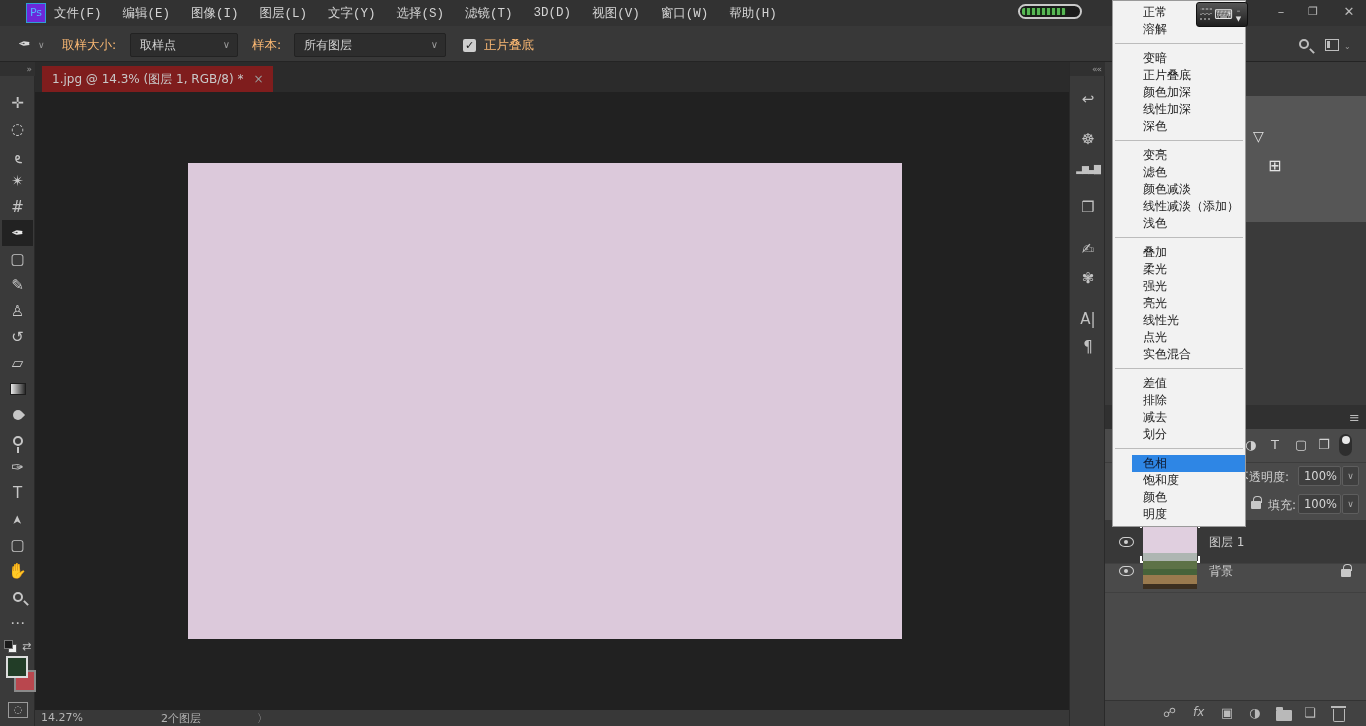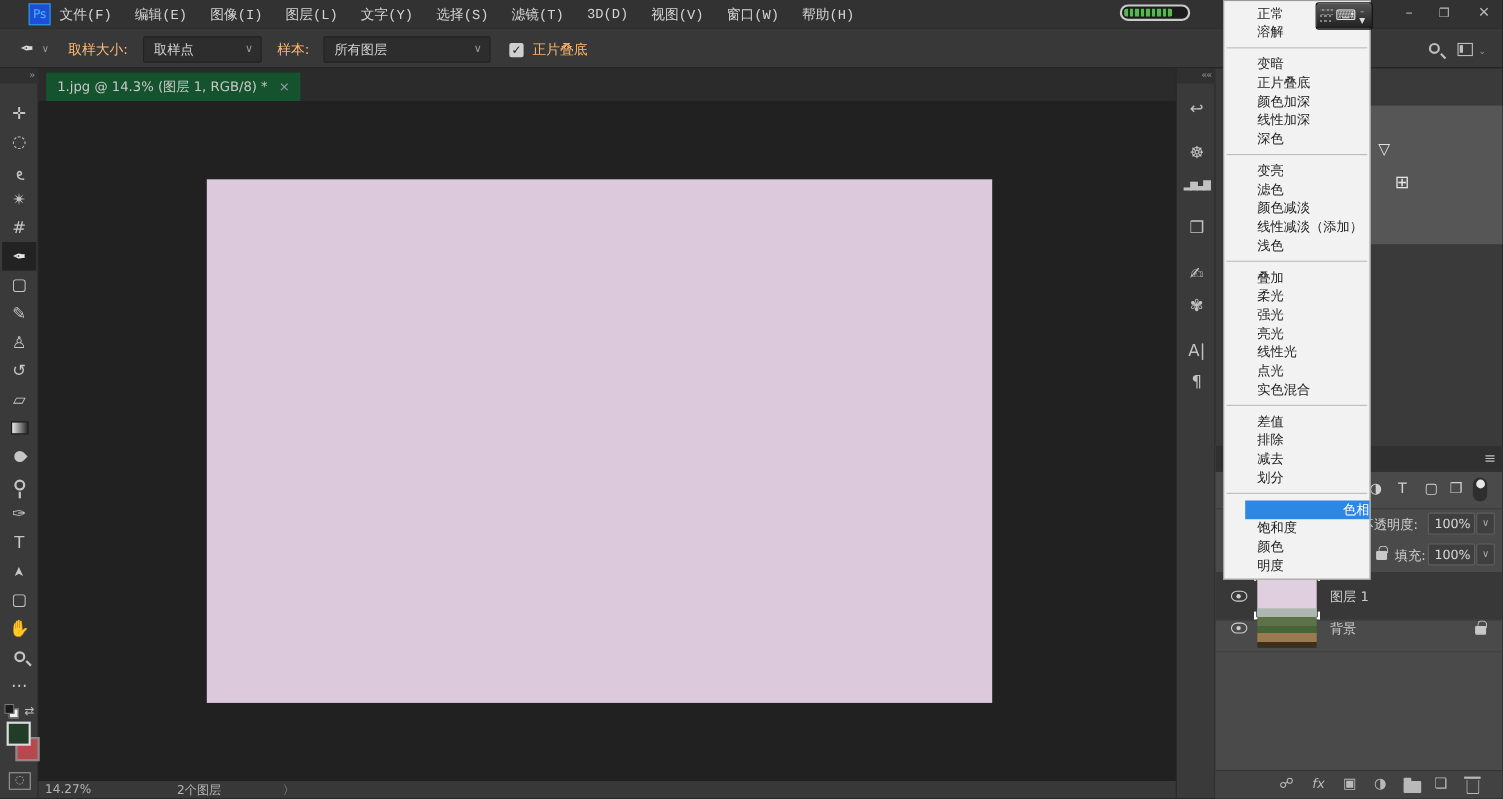--- a/index.html
+++ b/index.html
@@ -3,21 +3,21 @@
 <meta charset="utf-8">
 <style>
   * { margin:0; padding:0; box-sizing:border-box; }
   html,body { width:1366px; height:726px; overflow:hidden; background:#212121;
     font-family:"DejaVu Sans","Liberation Sans",sans-serif; }
   .abs { position:absolute; }
   #app { position:relative; width:1366px; height:726px; }
 
   
   #titlebar { left:0; top:0; width:1366px; height:26px; background:#323232; z-index:5; }
-  #ps-logo { left:26px; top:3px; width:20px; height:20px; background:#1d4ed8; border:1px solid #2f9ed4;
+  #ps-logo { left:26px; top:3px; width:20px; height:20px; background:#6d28d9; border:1px solid #2f9ed4;
     color:#4db8ff; font-size:11px; text-align:center; line-height:18px; }
   #menus { left:54px; top:0; height:26px; display:flex; align-items:center; gap:21px; color:#d4d4d4; font-size:12.5px;font-family:Liberation Mono, monospace; }
   .menu-item { white-space:nowrap; cursor:default; }
   #battery { left:1018px; top:4px; width:64px; height:15px; border:2px solid #c9c9c9; border-radius:8px;
     background:#1b1b1b; overflow:hidden; }
   #battery .fill { position:absolute; left:2px; top:2px; width:44px; height:7px;
     background:repeating-linear-gradient(90deg,#57b754 0 3px,#173117 3px 5px); border-radius:2px; }
   .winbtn { top:0; width:30px; height:24px; color:#b9b9b9; font-size:13px; text-align:center; line-height:24px; }
 
   
@@ -42,21 +42,21 @@
   #chk { left:463px; top:39px; width:13px; height:13px; background:#cfcfcf; border-radius:2px;
     color:#1c1c1c; font-size:11px; line-height:13px; text-align:center; font-weight:bold; }
   #opt-search { left:1299px; top:39px; width:10px; height:10px; border:2px solid #bdbdbd; border-radius:50%; }
   #opt-search::after { content:""; position:absolute; left:8px; top:9px; width:6px; height:2px; background:#bdbdbd; transform:rotate(45deg); }
   #opt-workspace { left:1325px; top:39px; width:14px; height:12px; border:1.5px solid #bdbdbd; }
   #opt-workspace::after { content:""; position:absolute; left:1px; top:1px; width:3px; height:7px; background:#bdbdbd; }
   #opt-workspace-arrow { left:1344px; top:42px; color:#9a9a9a; font-size:8px; }
 
   
   #tabbar { left:35px; top:62px; width:1034px; height:30px; background:#2b2b2b; }
-  #doctab { left:7px; top:4px; height:26px; background:#14532d; color:#c9c9c9; font-size:12px;
+  #doctab { left:7px; top:4px; height:26px; background:#7f1d1d; color:#c9c9c9; font-size:12px;
     display:flex; align-items:center; padding:0 10px; gap:10px; }
   #doctab .x { color:#9a9a9a; font-size:12px; }
 
   
   #toolstrip { left:0; top:62px; width:35px; height:664px; background:#3a3a3a; border-right:1px solid #2a2a2a; }
   #toolstrip .hdr { left:0; top:0; width:35px; height:14px; background:#303030; color:#9a9a9a;
     font-size:9px; text-align:right; padding-right:4px; line-height:14px; letter-spacing:-1px; }
   .tool { left:2px; width:31px; height:26px; color:#c6c6c6; font-size:15px; text-align:center; line-height:26px; }
   .tool.sel { background:#222; color:#e8e8e8; }
   .t-flip { display:inline-block; transform:scaleX(-1); }
@@ -132,21 +132,21 @@
   .bot-fx { font-style:italic; font-size:12px; }
   .i-folder { position:absolute; width:16px; height:11px; background:#b9b9b9; border-radius:1px; }
   .i-folder::before { content:""; position:absolute; left:0; top:-3px; width:7px; height:3px; background:#b9b9b9; border-radius:1px 1px 0 0; }
   .i-trash { position:absolute; width:12px; height:13px; border:1.5px solid #b9b9b9; border-top:none; border-radius:0 0 2px 2px; }
   .i-trash::before { content:""; position:absolute; left:-3px; top:-3px; width:15px; height:1.5px; background:#b9b9b9; }
 
   
   #blendmenu { left:1112px; top:0; width:134px; background:#f2f2f2; border:1px solid #9a9a9a;
     z-index:30; padding:3px 0; }
   .mi { height:17px; line-height:17px; padding-left:11px; color:#1c1c1c; font-size:12px; white-space:nowrap;margin-left:19px; }
-  .mi.sel { color:#ffffff;text-align:right; }
+  .mi.sel { color:#0f172a; }
   .mdiv { height:1px; background:#bcbcbc; margin:5px 2px 6px 2px; }
 </style>
 </head>
 <body>
 
 <div id="app">
 
   <div id="titlebar" class="abs">
     <div id="ps-logo" class="abs">Ps</div>
     <div id="menus" class="abs">

